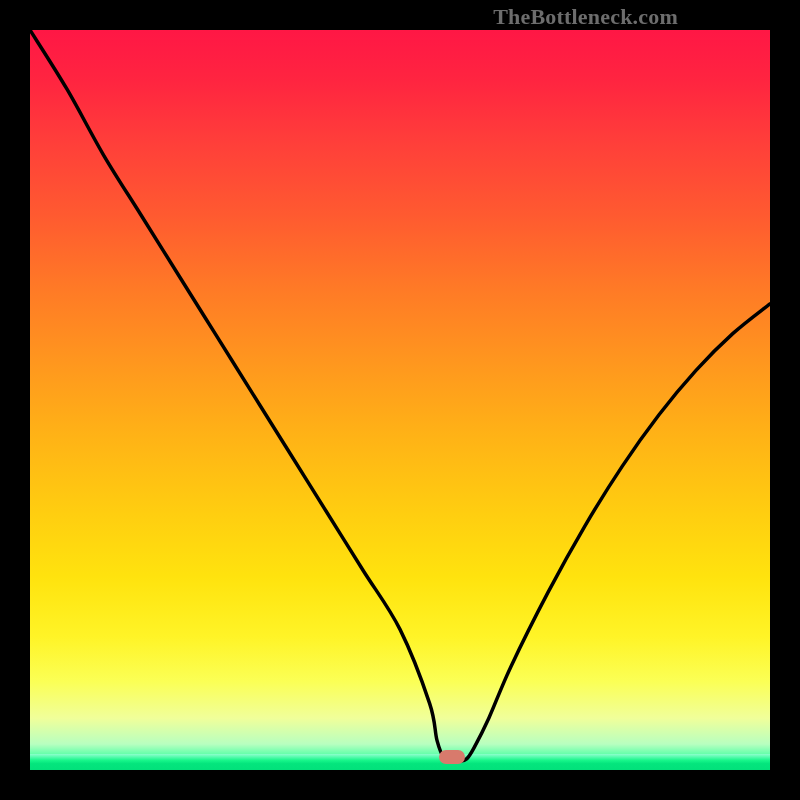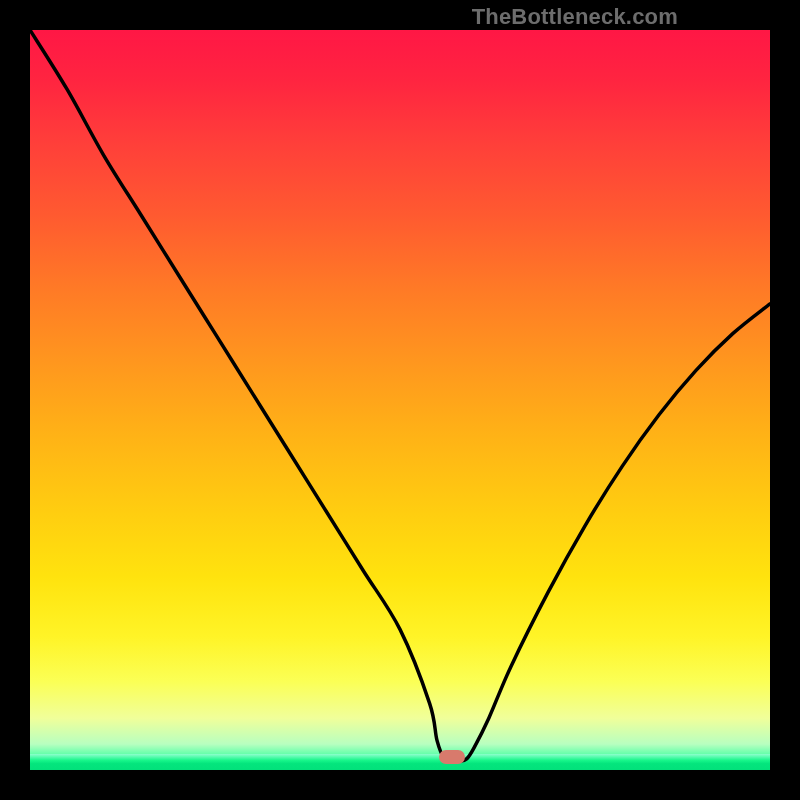--- a/index.html
+++ b/index.html
@@ -8,20 +8,21 @@
     width: 800px;
     height: 800px;
     background: #000000;
     overflow: hidden;
     font-family: Arial, Helvetica, sans-serif;
   }
   .stage {
     position: relative;
     width: 698px;
     height: 800px;
+    font-family: Liberation Serif, serif;
   }
   .watermark {
     position: absolute;
     top: 4px;
     right: 20px;
     font-size: 22px;
     font-weight: 600;
     color: #6d6d6d;
     letter-spacing: 0.2px;
     z-index: 30;

